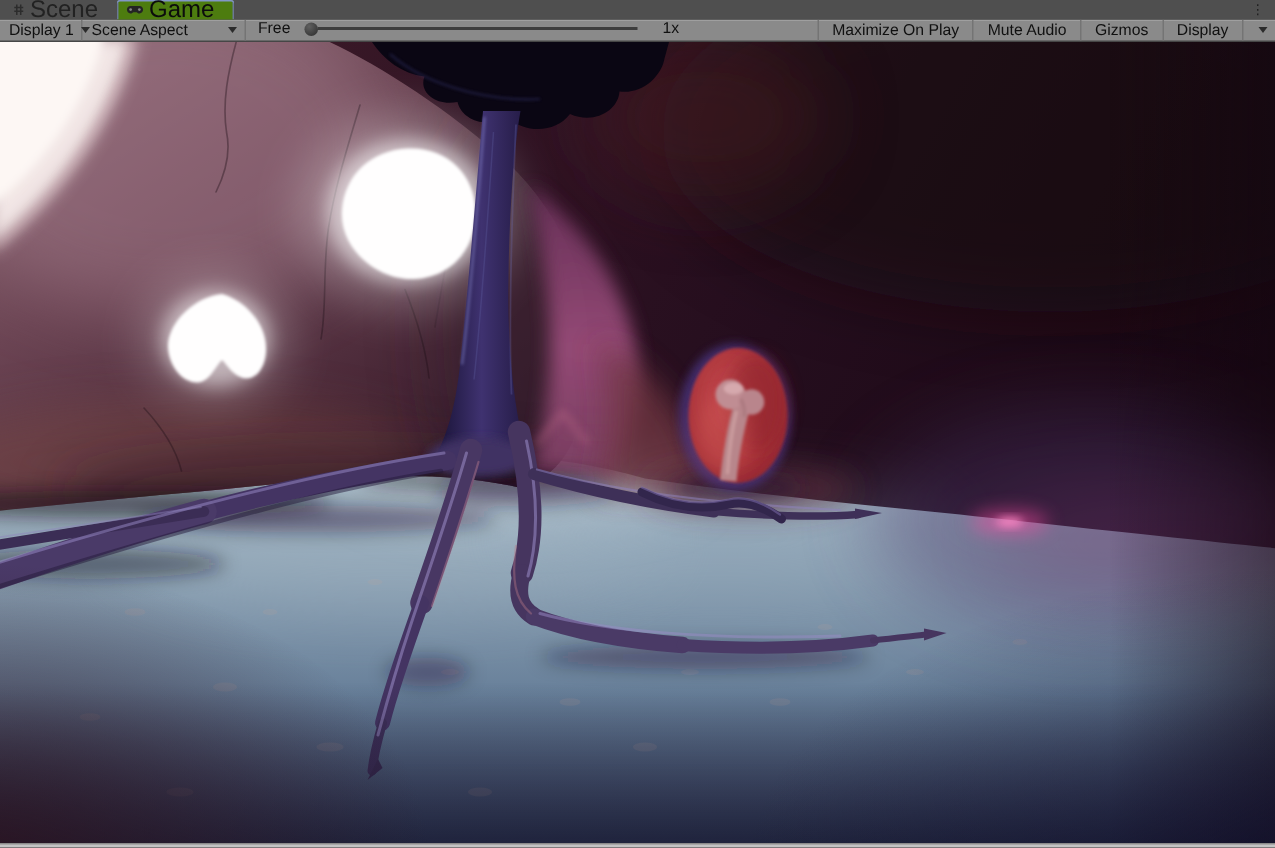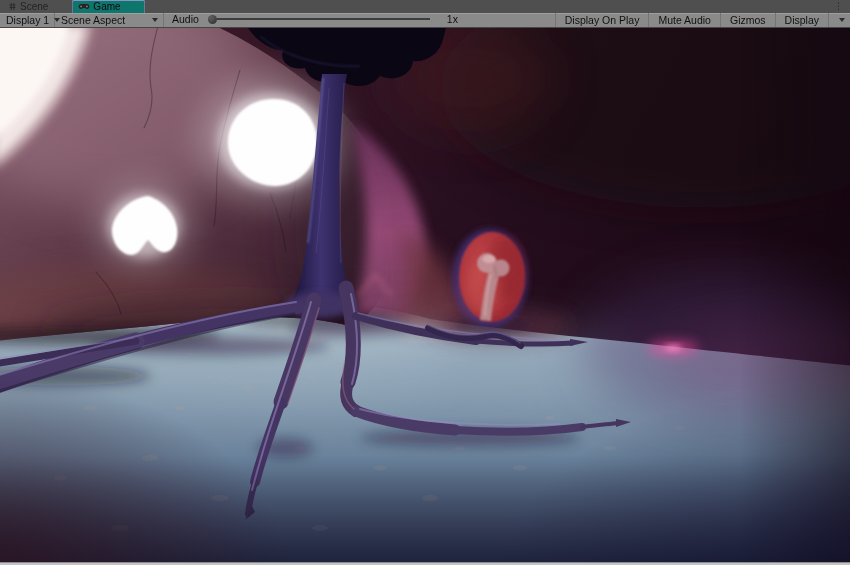--- a/index.html
+++ b/index.html
@@ -2,23 +2,23 @@
 <html><head>
 <meta charset="utf-8">
 <style>
   html,body{margin:0;padding:0}
   body{width:850px;height:565px;overflow:hidden;background:#4e4e4e;
        font-family:"Liberation Sans",sans-serif;}
   .window{position:relative;width:850px;height:565px;background:#4e4e4e}
 
   
   .tabbar{height:13px;background:#4f4f4f;display:flex;align-items:stretch;padding-left:2px;position:relative}
-  .tab{display:flex;align-items:center;gap:3px;padding:0 24px 0 6px;font-size:10px;line-height:13px;
+  .tab{display:flex;align-items:center;gap:3px;padding:0 13px 0 6px;font-size:16px;line-height:13px;
        color:#222;border-radius:2px 2px 0 0;cursor:default}
-  .tab.active{background:#0f766e;color:#0c0c0c;
+  .tab.active{background:#4d7c0f;color:#0c0c0c;
        box-shadow:inset 0 1px 0 #8296c6, inset 1px 0 0 #6b7796, inset -1px 0 0 #6b7796}
   .ticon{display:block;flex:none}
   .kebab{margin-left:auto;margin-right:7px;align-self:center;color:#1e1e1e;font-size:9px;line-height:11px}
 
   
   .toolbar{height:15px;background:#8a8a8a;box-shadow:inset 0 1px 0 #9f9f9f;
            display:flex;align-items:flex-start;font-size:10.5px;color:#101010;
            border-bottom:1px solid #464646;box-sizing:border-box;white-space:nowrap}
   .dd{display:flex;align-items:center;height:100%;padding:0 5px 0 6px;border-right:1px solid #747474;box-sizing:border-box;cursor:default}
   .dd.display{width:55px}
@@ -75,29 +75,29 @@
   <div class="toolbar">
     <div class="dd display">
       <span class="lbl">Display 1</span>
       <span class="caret"></span>
     </div>
     <div class="dd aspect">
       <span class="lbl">Scene Aspect</span>
       <span class="caret"></span>
     </div>
     <div class="scale-wrap">
-      <span class="scale-label">Audio</span>
+      <span class="scale-label">Free</span>
       <div class="slider">
         <div class="knob"></div>
         <div class="track"></div>
       </div>
       <span class="scale-value">1x</span>
     </div>
     <div class="tb-spacer"></div>
-    <div class="tb-btn">Display On Play</div>
+    <div class="tb-btn">Maximize On Play</div>
     <div class="tb-btn">Mute Audio</div>
     <div class="tb-btn">Gizmos</div>
     <div class="tb-btn">Display</div>
     <div class="tb-btn caret-btn">
       <span class="caret"></span>
     </div>
   </div>
 
   <div class="viewport">
     <svg class="scene" viewBox="0 0 850 534" preserveAspectRatio="none">

